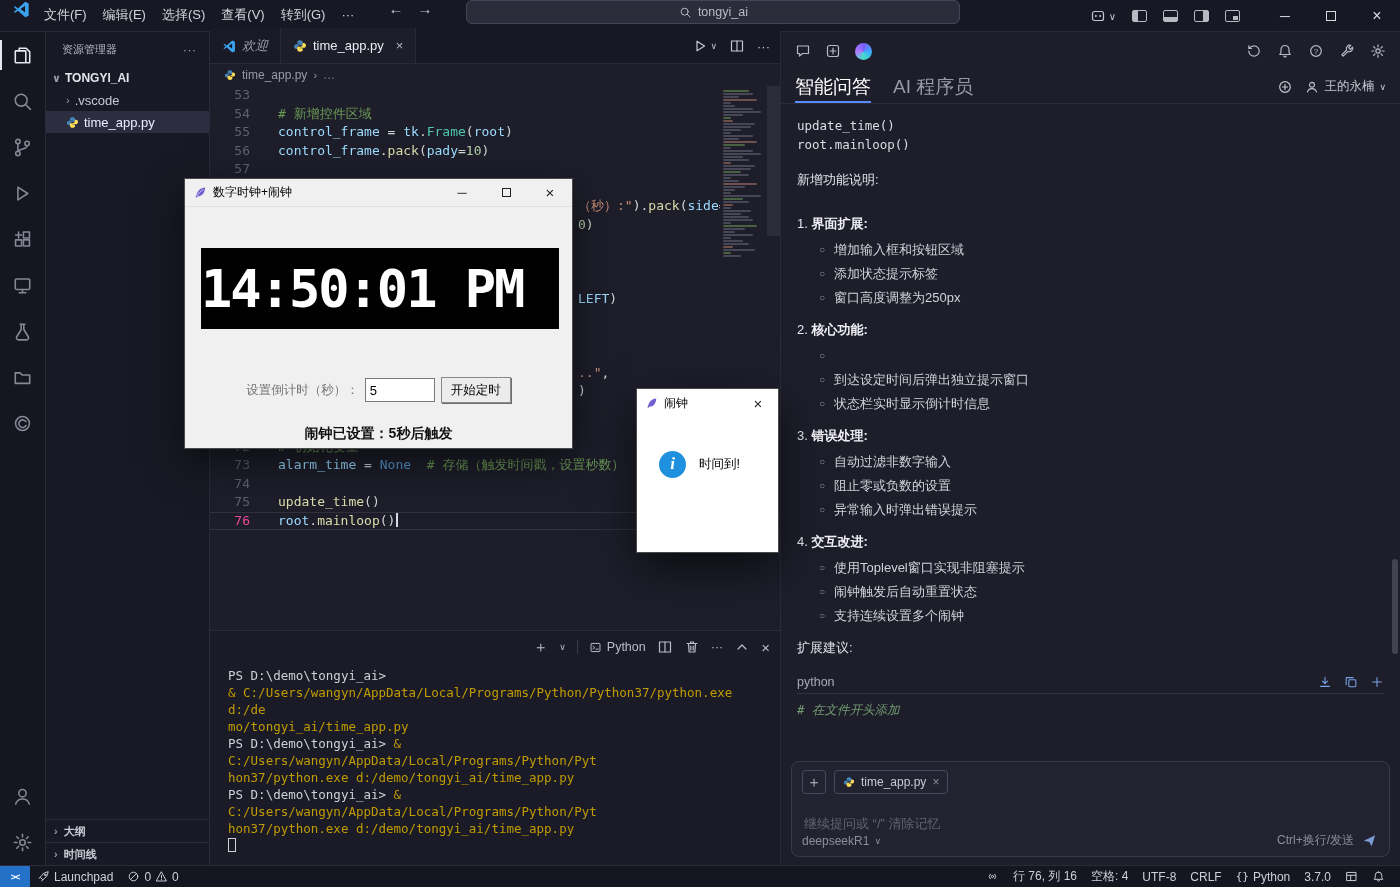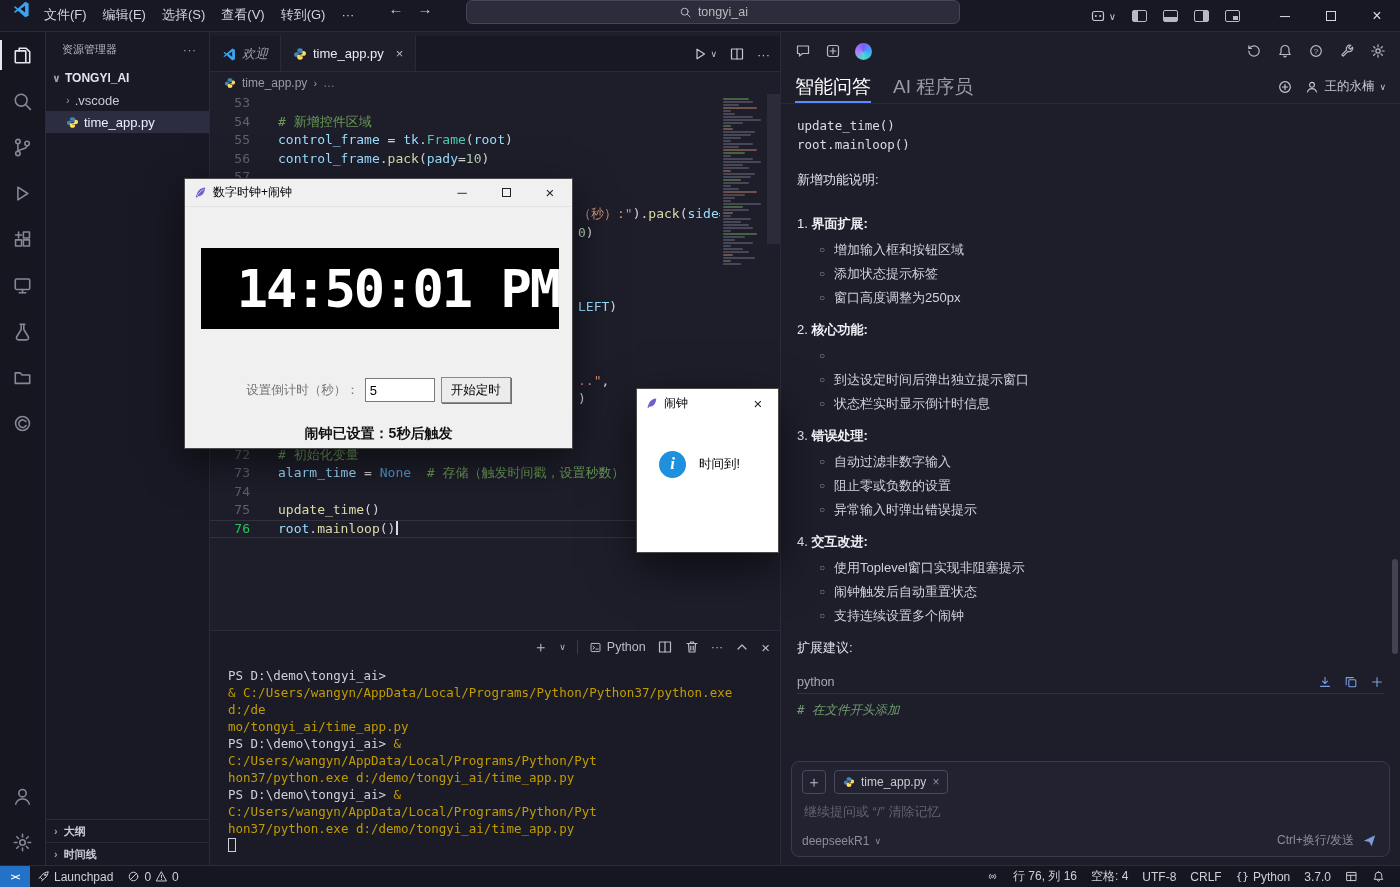--- a/index.html
+++ b/index.html
@@ -38,32 +38,32 @@
   .sb-head{height:35px;display:flex;align-items:center;padding:0 12px 0 16px;color:#b5b5c0;font-size:11px}
   .sb-head .dots{margin-left:auto;color:#b5b5c0;letter-spacing:1px}
   .tree-root{height:22px;display:flex;align-items:center;gap:4px;padding-left:6px;font-weight:bold;font-size:12px;color:#e4e4ec}
   .tree-item{height:22px;display:flex;align-items:center;gap:5px;padding-left:20px;color:#c9c9d4;font-size:13px}
   .tree-item.selected{background:#2d2d42;color:#eef}
   .chev{color:#9a9aa8;font-size:11px}
   .sb-sections{position:absolute;left:0;right:0;bottom:0}
   .sb-sec{height:23px;border-top:1px solid #2a2a38;display:flex;align-items:center;gap:6px;padding-left:8px;font-size:11px;font-weight:bold;color:#c9c9d4}
 
   
-  .editor-area{position:absolute;top:36px;left:210px;width:570px;bottom:22px;background:#1e1e2b}
+  .editor-area{position:absolute;top:28px;left:210px;width:570px;bottom:22px;background:#1e1e2b}
   .tabbar{height:36px;background:#181824;border-bottom:1px solid #2a2a38;display:flex;align-items:stretch;position:relative}
   .etab{display:flex;align-items:center;gap:6px;padding:0 12px;font-size:13px;color:#9a9aa6;background:#1a1a26;border-right:1px solid #2a2a38}
   .etab.active{background:#1e1e2b;color:#eaeaf2}
   .etab .close{margin-left:6px;color:#b9b9c4;font-size:13px}
   .etab.preview span.lbl{font-style:italic}
   .etab-actions{position:absolute;right:10px;top:0;height:36px;display:flex;align-items:center;gap:12px;color:#c6c6d2}
   .breadcrumb{height:22px;display:flex;align-items:center;gap:6px;padding-left:14px;color:#9a9aa6;font-size:12px;background:#1e1e2b}
   .code-wrap{position:absolute;top:58px;left:0;right:0;height:540px;overflow:hidden;font-size:13px}
   .cl{height:18.5px;line-height:18.5px;display:flex;white-space:pre}
   .cl .ln{width:56px;padding-right:16px;text-align:right;color:#60606e;font-family:"DejaVu Sans Mono",monospace;flex:none}
-  .cl.cur .ln{color:#22c55e}
+  .cl.cur .ln{color:#ec4899}
   .cl .ct{padding-left:12px;font-family:"DejaVu Sans Mono",monospace;color:#d4d4d4}
   .cl.cur{box-shadow:inset 0 1px 0 rgba(255,255,255,.09),inset 0 -1px 0 rgba(255,255,255,.09)}
   .tk-cmt{color:#6a9955}.tk-var{color:#9cdcfe}.tk-fn{color:#dcdcaa}.tk-cls{color:#4ec9b0}
   .tk-kw{color:#569cd6}.tk-str{color:#ce9178}.tk-num{color:#b5cea8}.tk-pln{color:#d4d4d4}
   .caret{display:inline-block;width:1.5px;height:14px;background:#d8d8e6;vertical-align:-2px;margin-left:1px}
   .minimap{position:absolute;top:0;right:14px;width:46px;height:540px;background:#1e1e2b;padding:4px 3px}
   .minimap .mml{height:2px;margin-bottom:1px;border-radius:1px}
   .escroll{position:absolute;top:0;right:0;width:13px;height:150px;background:rgba(121,121,138,.15)}
 
   
@@ -96,41 +96,41 @@
   .chat-li .bullet{color:#8d8d9c;font-size:10px;line-height:24px}
   .code-head{margin-top:10px;display:flex;align-items:center;height:24px;color:#a9a9b6;font-size:12.5px;border-bottom:1px solid #32323f}
   .code-head .right{margin-left:auto;display:flex;gap:12px;color:#7aa2e8}
   .code-line{font-family:"DejaVu Sans Mono",monospace;font-size:12.5px;font-style:italic;color:#6f9b6f;line-height:24px;margin-top:4px}
   .rp-scroll{position:absolute;right:2px;top:455px;width:6px;height:95px;border-radius:3px;background:rgba(130,130,148,.38)}
   .rp-input{margin:6px 10px 8px;border:1px solid #3a3a4c;border-radius:8px;background:#222230;height:96px;position:relative;padding:8px 10px;flex:none}
   .chip-row{display:flex;gap:8px;align-items:center}
   .sq-btn{width:24px;height:24px;border:1px solid #4a4a5e;border-radius:4px;display:flex;align-items:center;justify-content:center;color:#b9b9c6;font-size:15px}
   .chip{height:24px;border:1px solid #4a4a5e;border-radius:4px;display:flex;align-items:center;gap:6px;padding:0 8px;font-size:12px;color:#c9c9d4}
   .chip .close{color:#8d8d9c}
-  .rp-placeholder{margin-top:9px;padding-left:2px;color:#64646f;font-size:13px}
+  .rp-placeholder{margin-top:21px;padding-left:2px;color:#64646f;font-size:13px}
   .rp-bottom{position:absolute;left:10px;right:12px;bottom:7px;display:flex;align-items:center;color:#8d8d9c;font-size:12px}
   .rp-bottom .right{margin-left:auto;display:flex;align-items:center;gap:8px}
 
   
   .statusbar{position:absolute;bottom:0;left:0;right:0;height:22px;background:#161620;border-top:1px solid #2a2a38;display:flex;align-items:center;font-size:12px;color:#cfcfd8}
   .remote-chip{width:30px;height:100%;background:#2472c8;color:#fff;display:flex;align-items:center;justify-content:center;font-size:9px;font-weight:bold;letter-spacing:-1px}
   .sb-item{display:flex;align-items:center;gap:4px;padding:0 7px;height:100%}
   .sb-item svg{width:13px;height:13px}
   .sb-right{margin-left:auto;display:flex;align-items:center;padding-right:8px}
   .braces{font-family:"DejaVu Sans Mono",monospace;font-size:11px}
 
   
   .clock-window{position:absolute;left:184px;top:178px;width:389px;height:271px;background:#f0f0f0;border:1px solid #4a4a4a;
     box-shadow:0 14px 38px rgba(0,0,0,.55);z-index:40;color:#000}
   .tk-titlebar{height:28px;background:#f0f0f0;display:flex;align-items:center;padding-left:8px;gap:6px;border-bottom:1px solid #e2e2e2}
   .tk-title{font-size:12px;color:#000}
   .tk-controls{margin-left:auto;display:flex;height:100%}
   .tk-btn{width:44px;height:100%;display:flex;align-items:center;justify-content:center;color:#222;font-size:13px}
   .tk-max{width:9px;height:9px;border:1px solid #222}
-  .clock-display{position:absolute;left:16px;top:69px;width:358px;height:81px;background:#000;display:flex;align-items:center;justify-content:flex-end}
+  .clock-display{position:absolute;left:16px;top:69px;width:358px;height:81px;background:#000;display:flex;align-items:center;justify-content:flex-start}
   .clock-time{font-family:"DejaVu Sans Mono",monospace;font-weight:bold;font-size:52px;color:#fff;letter-spacing:-2px;white-space:nowrap}
   .clock-controls{position:absolute;left:0;right:0;top:198px;display:flex;align-items:center;justify-content:center;gap:6px}
   .clock-label{font-size:12.5px;color:#737373}
   .clock-input{width:70px;height:24px;border:1px solid #7a7a7a;background:#fff;font-size:13px;padding:0 4px;color:#000;font-family:"Liberation Sans",sans-serif}
   .clock-btn{height:26px;padding:0 9px;background:#ececec;border:1px solid #8a8a8a;box-shadow:1px 1px 0 #6e6e6e;font-size:12.5px;color:#000;font-family:"Liberation Sans",sans-serif}
   .clock-status{position:absolute;left:0;right:0;top:246px;text-align:center;font-weight:bold;font-size:14px;color:#111}
 
   
   .alarm-dialog{position:absolute;left:636px;top:388px;width:143px;height:165px;background:#fff;border:1px solid #4a4a4a;
     box-shadow:0 16px 42px rgba(0,0,0,.6);z-index:50;color:#000}

